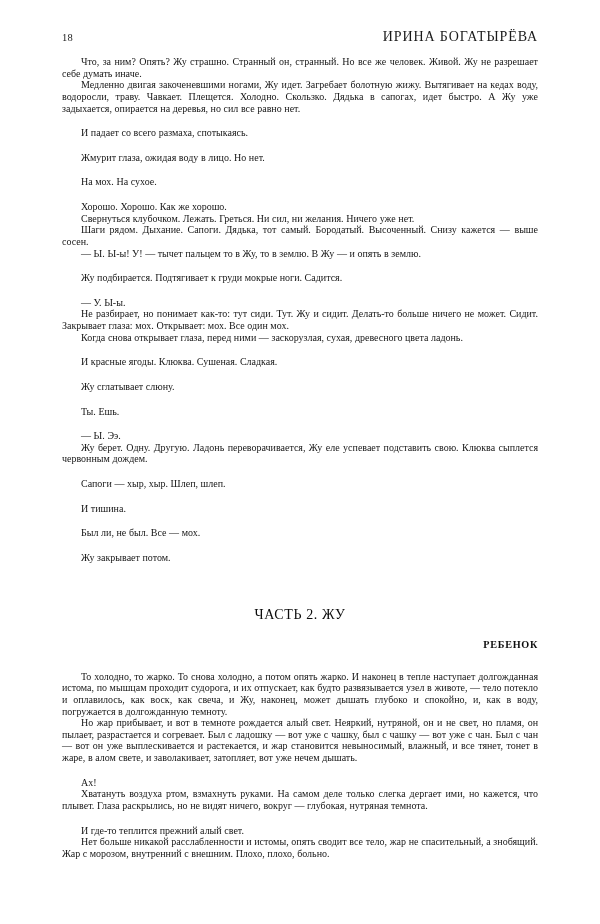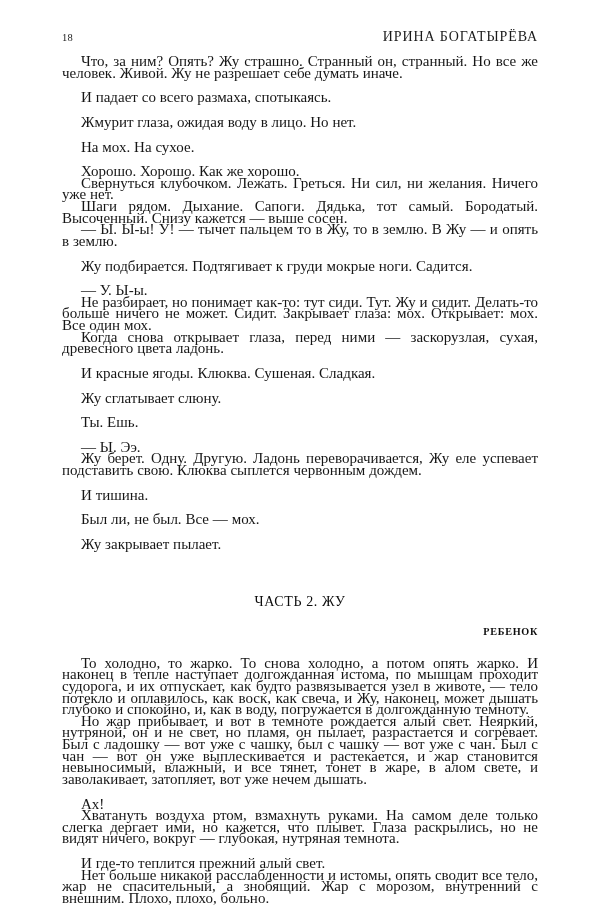--- a/index.html
+++ b/index.html
@@ -51,21 +51,21 @@
   
   .textblock {
     position: absolute;
     left: 62px;
     top: 56px;
     width: 476px;
   }
 
   p.para {
     margin: 0;
-    font-size: 15px;
+    font-size: 10px;
     line-height: 11.62px;
     text-align: justify;
     text-indent: 19px;
     hyphens: manual;
     word-spacing: 0.1px;
     color: #161616;
   }
   p.para.nojust {
     text-align: left;
     margin-top: 13px;
@@ -104,39 +104,41 @@
 
   <div class="running-head">
     <span class="folio">18</span>
     <span class="head-title">ИРИНА БОГАТЫРЁВА</span>
   </div>
 
   <div class="textblock">
 
     <div>
       <p class="para">Что, за ним? Опять? Жу страшно. Странный он, странный. Но все же человек. Живой. Жу не разрешает себе думать иначе.</p>
+      <p class="para">Медленно двигая закоченевшими ногами, Жу идет. Загребает болотную жижу. Вытягивает на кедах воду, водоросли, траву. Чавкает. Плещется. Холодно. Скользко. Дядька в сапогах, идет быстро. А Жу уже задыхается, опирается на деревья, но сил все равно нет.</p>
       <p class="para nojust">И падает со всего размаха, спотыкаясь.</p>
       <p class="para nojust">Жмурит глаза, ожидая воду в лицо. Но нет.</p>
       <p class="para nojust">На мох. На сухое.</p>
       <p class="para nojust">Хорошо. Хорошо. Как же хорошо.</p>
       <p class="para">Свернуться клубочком. Лежать. Греться. Ни сил, ни желания. Ничего уже нет.</p>
       <p class="para">Шаги рядом. Дыхание. Сапоги. Дядька, тот самый. Бородатый. Высоченный. Снизу кажется — выше сосен.</p>
       <p class="para">— Ы. Ы-ы! У! — тычет пальцем то в Жу, то в землю. В Жу — и опять в землю.</p>
       <p class="para nojust">Жу подбирается. Подтягивает к груди мокрые ноги. Садится.</p>
       <p class="para nojust">— У. Ы-ы.</p>
       <p class="para">Не разбирает, но понимает как-то: тут сиди. Тут. Жу и сидит. Делать-то больше ничего не может. Сидит. Закрывает глаза: мох. Открывает: мох. Все один мох.</p>
       <p class="para">Когда снова открывает глаза, перед ними — заскорузлая, сухая, древесного цвета ладонь.</p>
       <p class="para nojust">И красные ягоды. Клюква. Сушеная. Сладкая.</p>
       <p class="para nojust">Жу сглатывает слюну.</p>
       <p class="para nojust">Ты. Ешь.</p>
       <p class="para nojust">— Ы. Ээ.</p>
       <p class="para">Жу берет. Одну. Другую. Ладонь переворачивается, Жу еле успевает подставить свою. Клюква сыплется червонным дождем.</p>
+      <p class="para nojust">Сапоги — хыр, хыр. Шлеп, шлеп.</p>
       <p class="para nojust">И тишина.</p>
       <p class="para nojust">Был ли, не был. Все — мох.</p>
-      <p class="para nojust">Жу закрывает пылает.</p>
+      <p class="para nojust">Жу закрывает потом.</p>
     </div>
 
     <div class="gap-before-part"></div>
     <h2 class="part-heading">ЧАСТЬ 2. ЖУ</h2>
     <div class="gap-after-part"></div>
     <h3 class="chapter-heading">РЕБЕНОК</h3>
     <div class="gap-after-chapter"></div>
 
     <div>
       <p class="para">То холодно, то жарко. То снова холодно, а потом опять жарко. И наконец в тепле наступает долгожданная истома, по мышцам проходит судорога, и их отпускает, как будто развязывается узел в животе, — тело потекло и оплавилось, как воск, как свеча, и Жу, наконец, может дышать глубоко и спокойно, и, как в воду, погружается в долгожданную темноту.</p>

